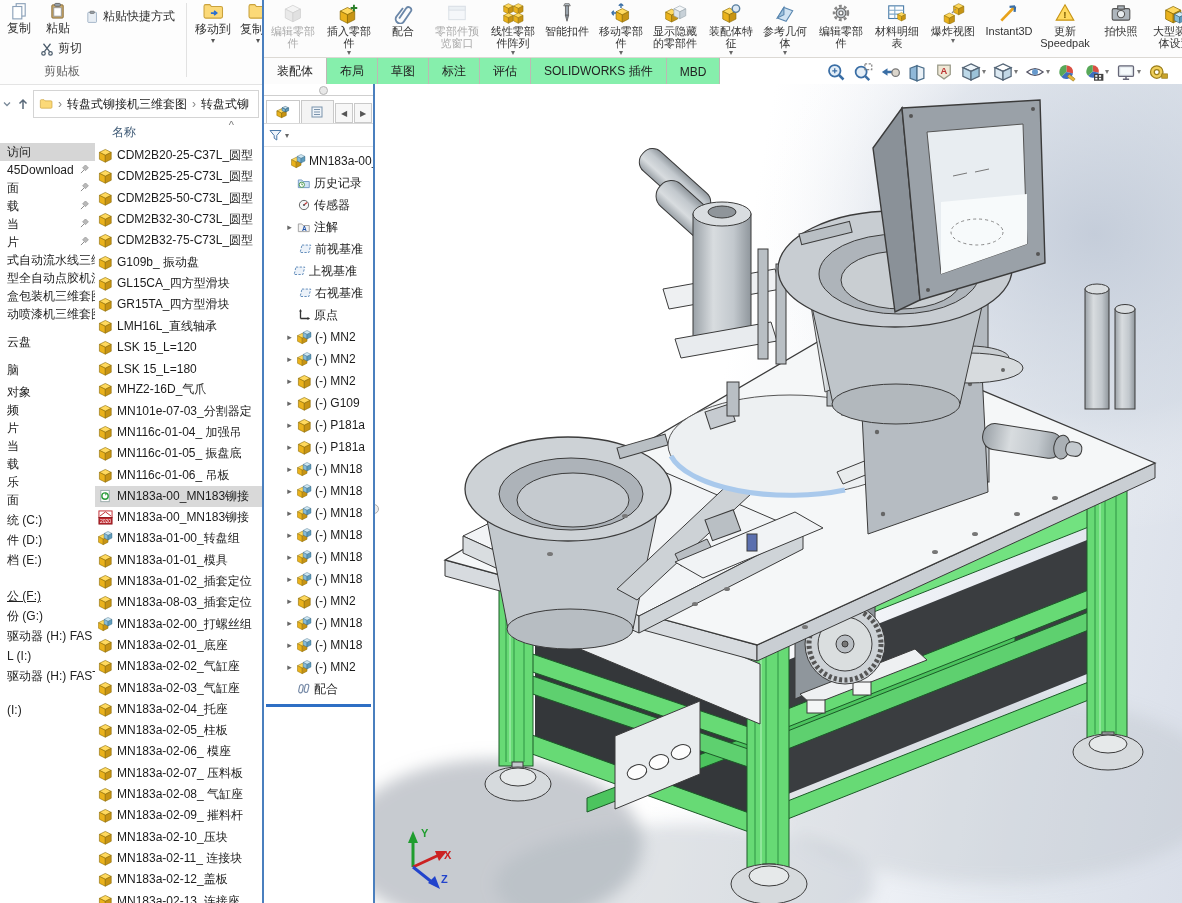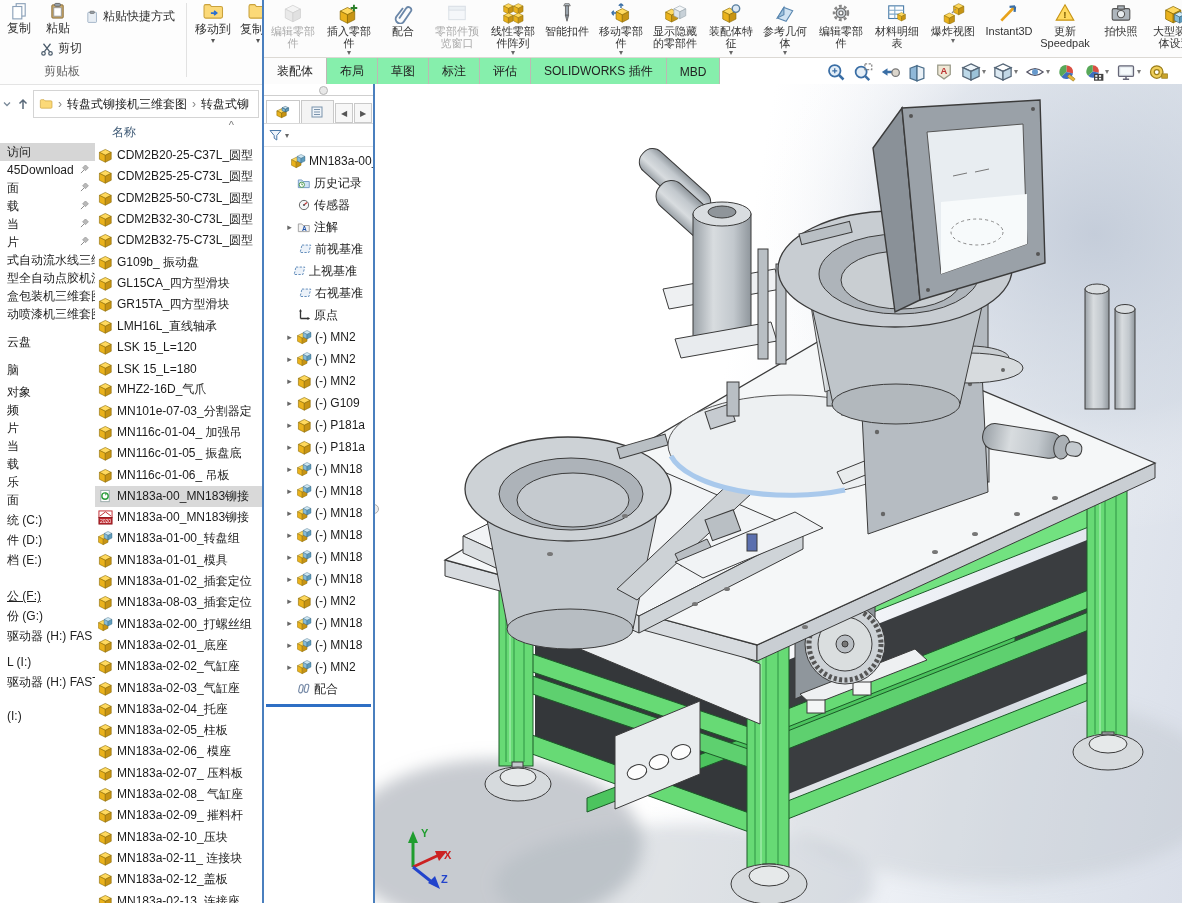--- a/index.html
+++ b/index.html
@@ -202,21 +202,21 @@
           <div class="nav-item"><span>当</span></div>
           <div class="nav-item"><span>载</span></div>
           <div class="nav-item"><span>乐</span></div>
           <div class="nav-item"><span>面</span></div>
           <div class="nav-item" style="margin-top: 2px;"><span>统 (C:)</span></div>
           <div class="nav-item" style="margin-top: 2px;"><span>件 (D:)</span></div>
           <div class="nav-item" style="margin-top: 2px;"><span>档 (E:)</span></div>
           <div class="nav-item" style="margin-top: 18px; text-decoration: underline;"><span>公 (F:)</span></div>
           <div class="nav-item" style="margin-top: 2px;"><span>份 (G:)</span></div>
           <div class="nav-item" style="margin-top: 2px;"><span>驱动器 (H:) FAS</span></div>
-          <div class="nav-item" style="margin-top: 8px;"><span>L (I:)</span></div>
+          <div class="nav-item" style="margin-top: 2px;"><span>L (I:)</span></div>
           <div class="nav-item" style="margin-top: 2px;"><span>驱动器 (H:) FAST</span></div>
           <div class="nav-item" style="margin-top: 16px;"><span>(I:)</span></div>
         </div>
       <div class="exp-files">
         <div class="exp-header">
           <span>名称</span>
           <span class="sort">^</span>
         </div>
         <div id="fileList">
             <div class="file-row">

